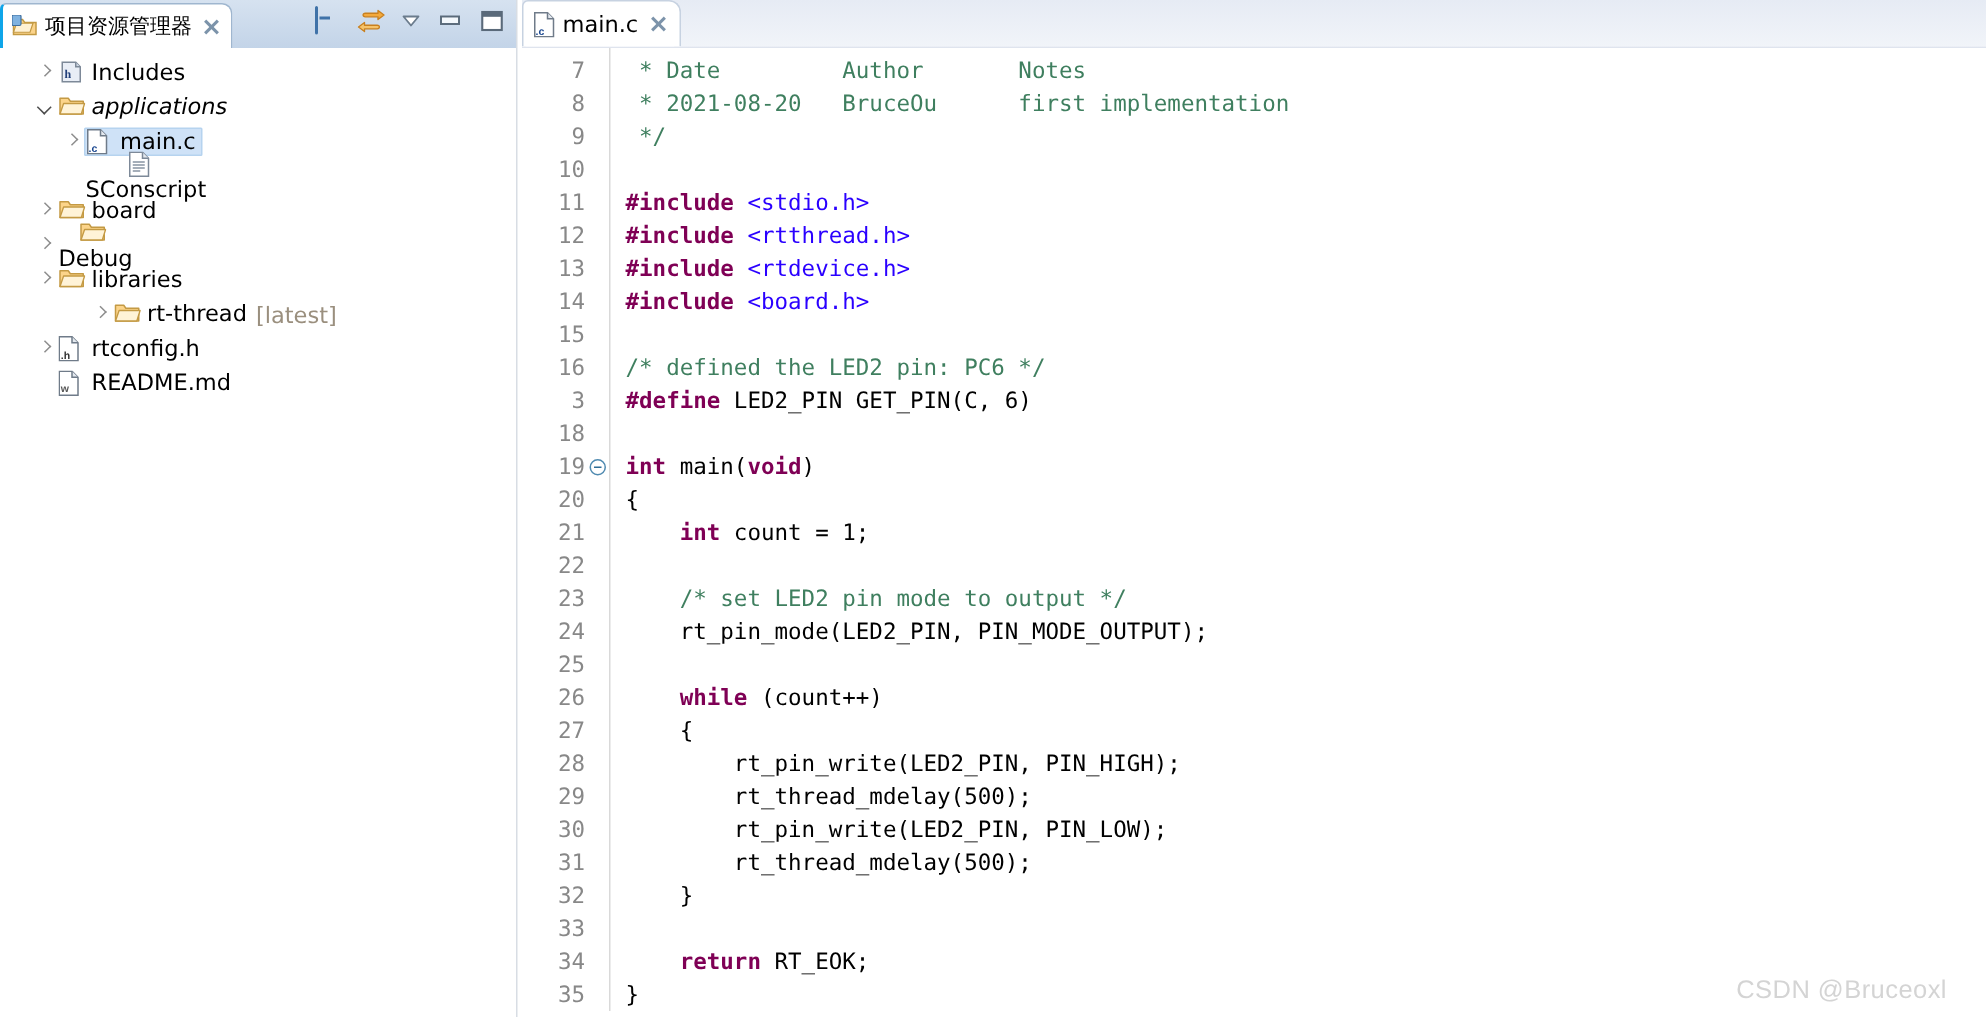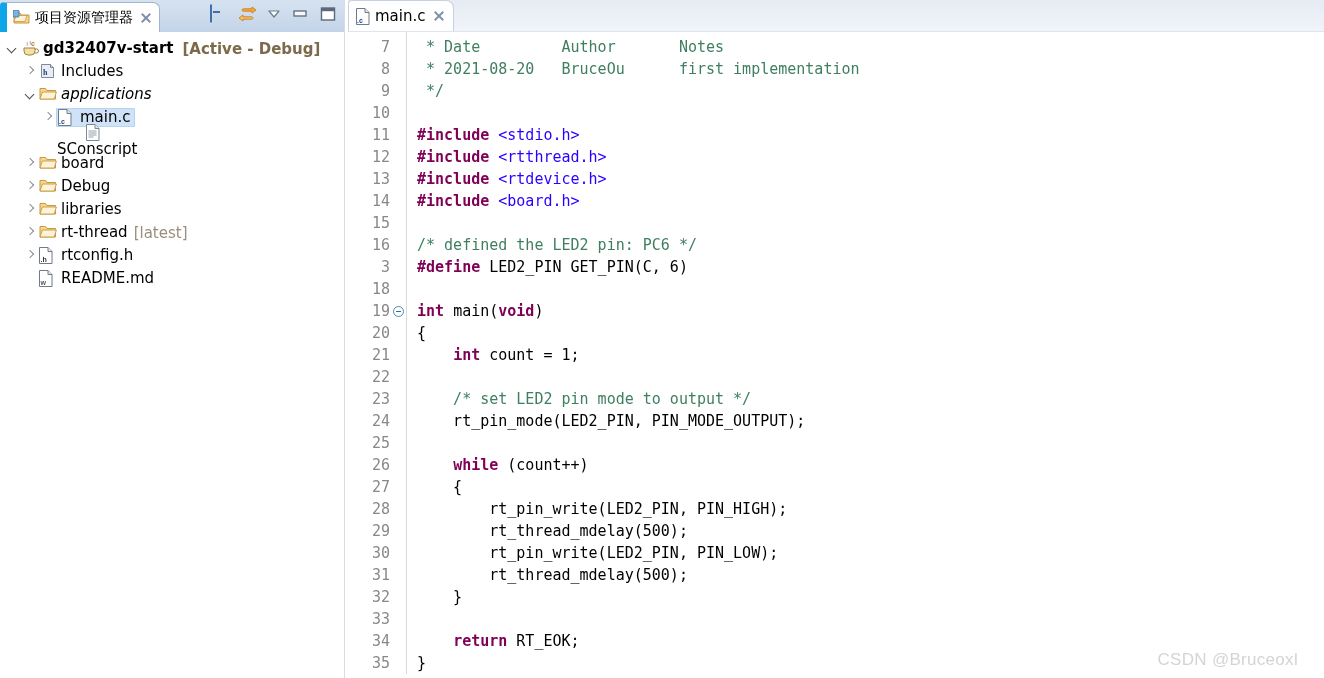--- a/index.html
+++ b/index.html
@@ -22,21 +22,21 @@
     position:absolute; left:0; top:0; right:0; bottom:0;
     background: linear-gradient(#d6e2f0, #c3d4e8);
   }
   .view-tab {
     position: relative; z-index: 2;
     height: 30px; margin-top: 2px;
     display: flex; align-items: center;
     padding: 0 7px 0 6px;
     background: #ffffff;
     border-top-left-radius: 4px; border-top-right-radius: 7px;
-    border-top: 1px solid #9fb6cf; border-left: 7px solid #0ea5e9; border-right: 1px solid #9fb6cf;
+    border-top: 1px solid #9fb6cf; border-left: 2px solid #0ea5e9; border-right: 1px solid #9fb6cf;
   }
   .view-tab-label {
     font-size: 14px; color: #000; margin-left: 5px; white-space: nowrap;
     font-family: "DejaVu Sans", "Liberation Sans", sans-serif;
   }
   .tab-close { margin-left: 7px; width: 12px; height: 12px; position: relative; opacity: .72; }
   .tab-close::before, .tab-close::after {
     content: ""; position: absolute; left: 0; top: 5px; width: 12px; height: 2px;
     background: #4a6a8a;
   }
@@ -198,33 +198,20 @@
         <span class="tb-icon">
           <svg width="16" height="18" viewBox="0 0 16 18">
             <rect x="1.5" y="3" width="13" height="12" fill="#ffffff" stroke="#5a6a7a" stroke-width="1.4"></rect>
             <rect x="1.5" y="3" width="13" height="3.2" fill="#5a6a7a"></rect>
           </svg>
         </span>
       </div>
     </div>
 
     <div class="tree" id="tree-host">
-        <div class="tree-row" style="padding-left: 4px;">
-          <span class="twisty expanded"></span>
-          <span style="display: flex; align-items: center;">
-            <span class="tree-icon"><svg width="18" height="17" viewBox="0 0 18 17">
-                <path d="M3 8 h11 a1 1 0 0 1 0 0 v3 a4 4 0 0 1 -4 4 H7 a4 4 0 0 1 -4 -4 Z" fill="#f5e0a8" stroke="#9d8040" stroke-width="1"></path>
-                <path d="M14 9 h1.5 a2 2 0 0 1 0 4 H14" fill="none" stroke="#9d8040" stroke-width="1"></path>
-                <path d="M6 2 q1 2 0 4 M9 1 q1 2 0 4" fill="none" stroke="#b8b8b8" stroke-width="1.1"></path>
-                <text x="10" y="6" font-size="7" font-family="Liberation Sans, sans-serif" fill="#b08020" font-weight="bold">c</text>
-              </svg></span>
-            <span class="tree-label bold">gd32407v-start</span>
-            <span class="tree-suffix">[Active - Debug]</span>
-          </span>
-        </div>
         <div class="tree-row" style="padding-left: 22px;">
           <span class="twisty collapsed"></span>
           <span style="display: flex; align-items: center;">
             <span class="tree-icon"><svg width="17" height="16" viewBox="0 0 17 16">
                 <path d="M2.5 1.5 h9 l3 3 v10 h-12 Z" fill="#e9eef6" stroke="#7d8998" stroke-width="1"></path>
                 <path d="M11.5 1.5 v3 h3" fill="#cfd8e4" stroke="#7d8998" stroke-width="1"></path>
                 <text x="4" y="12" font-size="8" font-family="Liberation Serif, serif" fill="#23407a" font-weight="bold">h</text>
               </svg></span>
             <span class="tree-label">Includes</span>
           </span>
@@ -271,39 +258,39 @@
           <span style="display: flex; align-items: center;">
             <span class="tree-icon"><svg width="18" height="15" viewBox="0 0 18 15">
                 <path d="M1 2.5 h5.5 l1.4 2 H16.5 v8.5 H1 Z" fill="#fcd48a" stroke="#c49a44" stroke-width="1" stroke-linejoin="round"></path>
                 <path d="M3.4 6 H17.4 l-2.2 7 H1 Z" fill="#fff3d7" stroke="#c49a44" stroke-width="0.9" stroke-linejoin="round"></path>
               </svg></span>
             <span class="tree-label">board</span>
           </span>
         </div>
         <div class="tree-row" style="padding-left: 22px;">
           <span class="twisty collapsed"></span>
-          <span style="display: flex; align-items: center;">
+          <span style="display: flex; align-items: center; flex-direction: column;">
             <span class="tree-icon"><svg width="18" height="15" viewBox="0 0 18 15">
                 <path d="M1 2.5 h5.5 l1.4 2 H16.5 v8.5 H1 Z" fill="#fcd48a" stroke="#c49a44" stroke-width="1" stroke-linejoin="round"></path>
                 <path d="M3.4 6 H17.4 l-2.2 7 H1 Z" fill="#fff3d7" stroke="#c49a44" stroke-width="0.9" stroke-linejoin="round"></path>
               </svg></span>
             <span class="tree-label">Debug</span>
           </span>
         </div>
         <div class="tree-row" style="padding-left: 22px;">
           <span class="twisty collapsed"></span>
           <span style="display: flex; align-items: center;">
             <span class="tree-icon"><svg width="18" height="15" viewBox="0 0 18 15">
                 <path d="M1 2.5 h5.5 l1.4 2 H16.5 v8.5 H1 Z" fill="#fcd48a" stroke="#c49a44" stroke-width="1" stroke-linejoin="round"></path>
                 <path d="M3.4 6 H17.4 l-2.2 7 H1 Z" fill="#fff3d7" stroke="#c49a44" stroke-width="0.9" stroke-linejoin="round"></path>
               </svg></span>
             <span class="tree-label">libraries</span>
           </span>
         </div>
-        <div class="tree-row" style="padding-left: 22px;">
+        <div class="tree-row" style="padding-left: 22px; margin-left: 37px;">
           <span class="twisty collapsed"></span>
           <span style="display: flex; align-items: center;">
             <span class="tree-icon"><svg width="18" height="15" viewBox="0 0 18 15">
                 <path d="M1 2.5 h5.5 l1.4 2 H16.5 v8.5 H1 Z" fill="#fcd48a" stroke="#c49a44" stroke-width="1" stroke-linejoin="round"></path>
                 <path d="M3.4 6 H17.4 l-2.2 7 H1 Z" fill="#fff3d7" stroke="#c49a44" stroke-width="0.9" stroke-linejoin="round"></path>
               </svg></span>
             <span class="tree-label">rt-thread</span>
             <span class="tree-suffix plain">[latest]</span>
           </span>
         </div>

